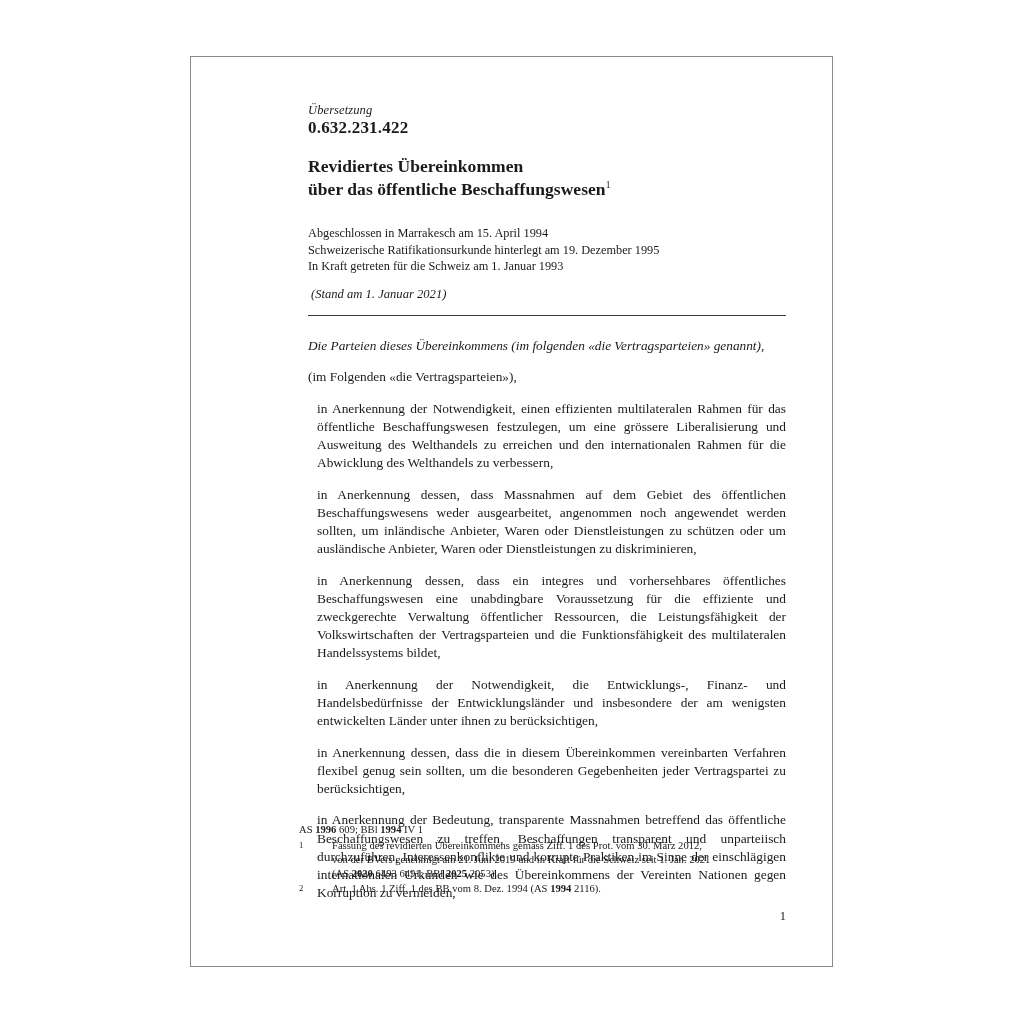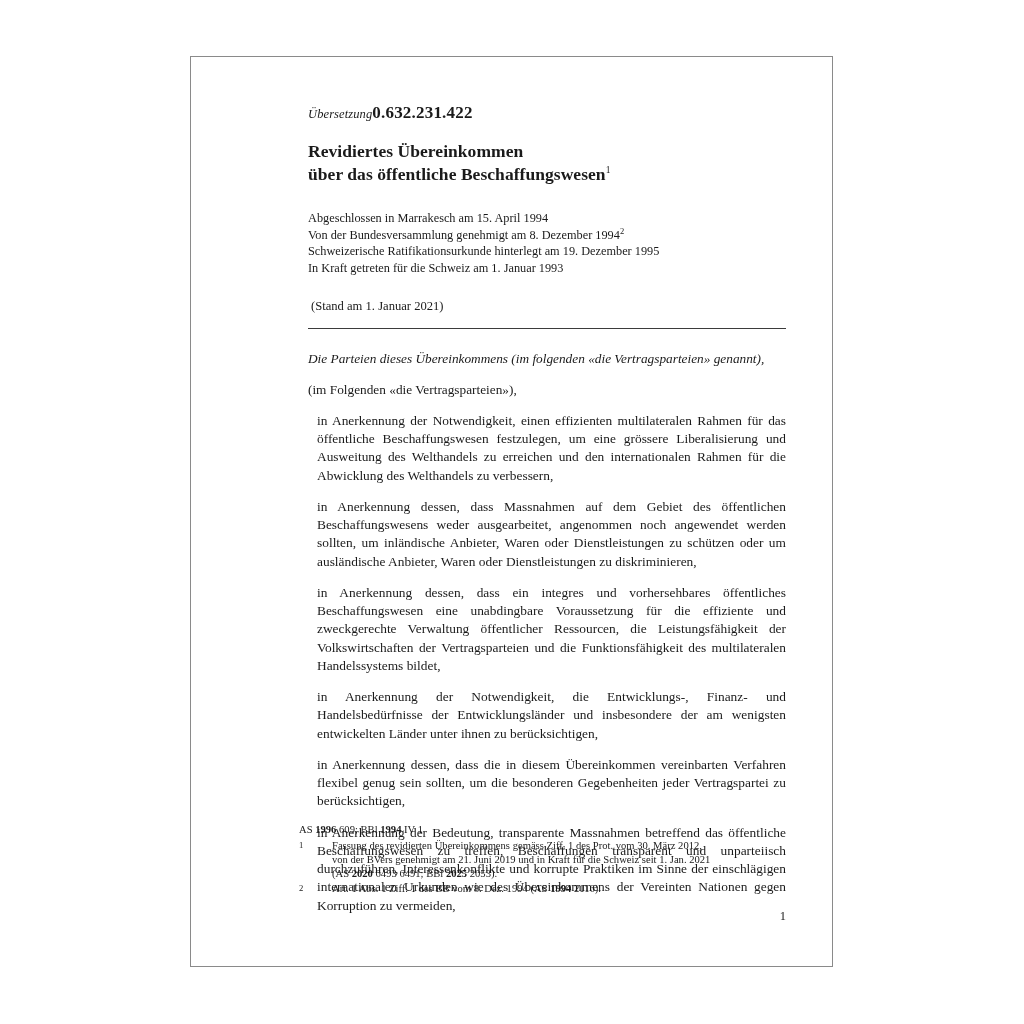--- a/index.html
+++ b/index.html
@@ -34,20 +34,21 @@
     left: 117px;   
     top: 46px;
     width: 478px;
   }
 
   
   .header-row {
     display: flex;
     align-items: baseline;
     justify-content: flex-start;
+    flex-direction: column;
   }
   .translation-label {
     font-style: italic;
     font-size: 12.5px;
     letter-spacing: 0.1px;
   }
   .doc-number {
     font-weight: bold;
     font-size: 17px;
     letter-spacing: 0.2px;
@@ -73,23 +74,24 @@
     margin-top: 25px;
     font-size: 12.3px;
     line-height: 1.34;
   }
   .date-block .line sup {
     font-size: 8.5px;
     vertical-align: super;
     line-height: 0;
   }
   .status-line {
-    margin-top: 22px;
+    margin-top: 11px;
     font-size: 12.6px;
     padding-left: 3px;
+    font-style: italic;
   }
 
   
   .header-rule {
     margin-top: 13px;
     border: 0;
     border-top: 1.6px solid #3b3b3b;
     width: 100%;
   }
 
@@ -176,21 +178,20 @@
       <span class="doc-number">0.632.231.422</span>
     </div>
 
     <div class="doc-title">
       <span>Revidiertes Übereinkommen</span><br>
       <span>über das öffentliche Beschaffungswesen</span><sup>1</sup>
     </div>
 
     <div class="date-block">
       <div class="line">Abgeschlossen in Marrakesch am 15. April 1994</div>
-      <div class="line"><span>Von der Bundesversammlung genehmigt am 8. Dezember 1994</span><sup>2</sup></div>
       <div class="line">Schweizerische Ratifikationsurkunde hinterlegt am 19. Dezember 1995</div>
       <div class="line">In Kraft getreten für die Schweiz am 1. Januar 1993</div>
       <div class="status-line">(Stand am 1. Januar 2021)</div>
     </div>
 
     <hr class="header-rule">
 
     <div class="preamble">
       <div class="preamble-italic">Die Parteien dieses Übereinkommens (im folgenden «die Vertragsparteien» genannt),</div>
       <div class="preamble-block-2">

